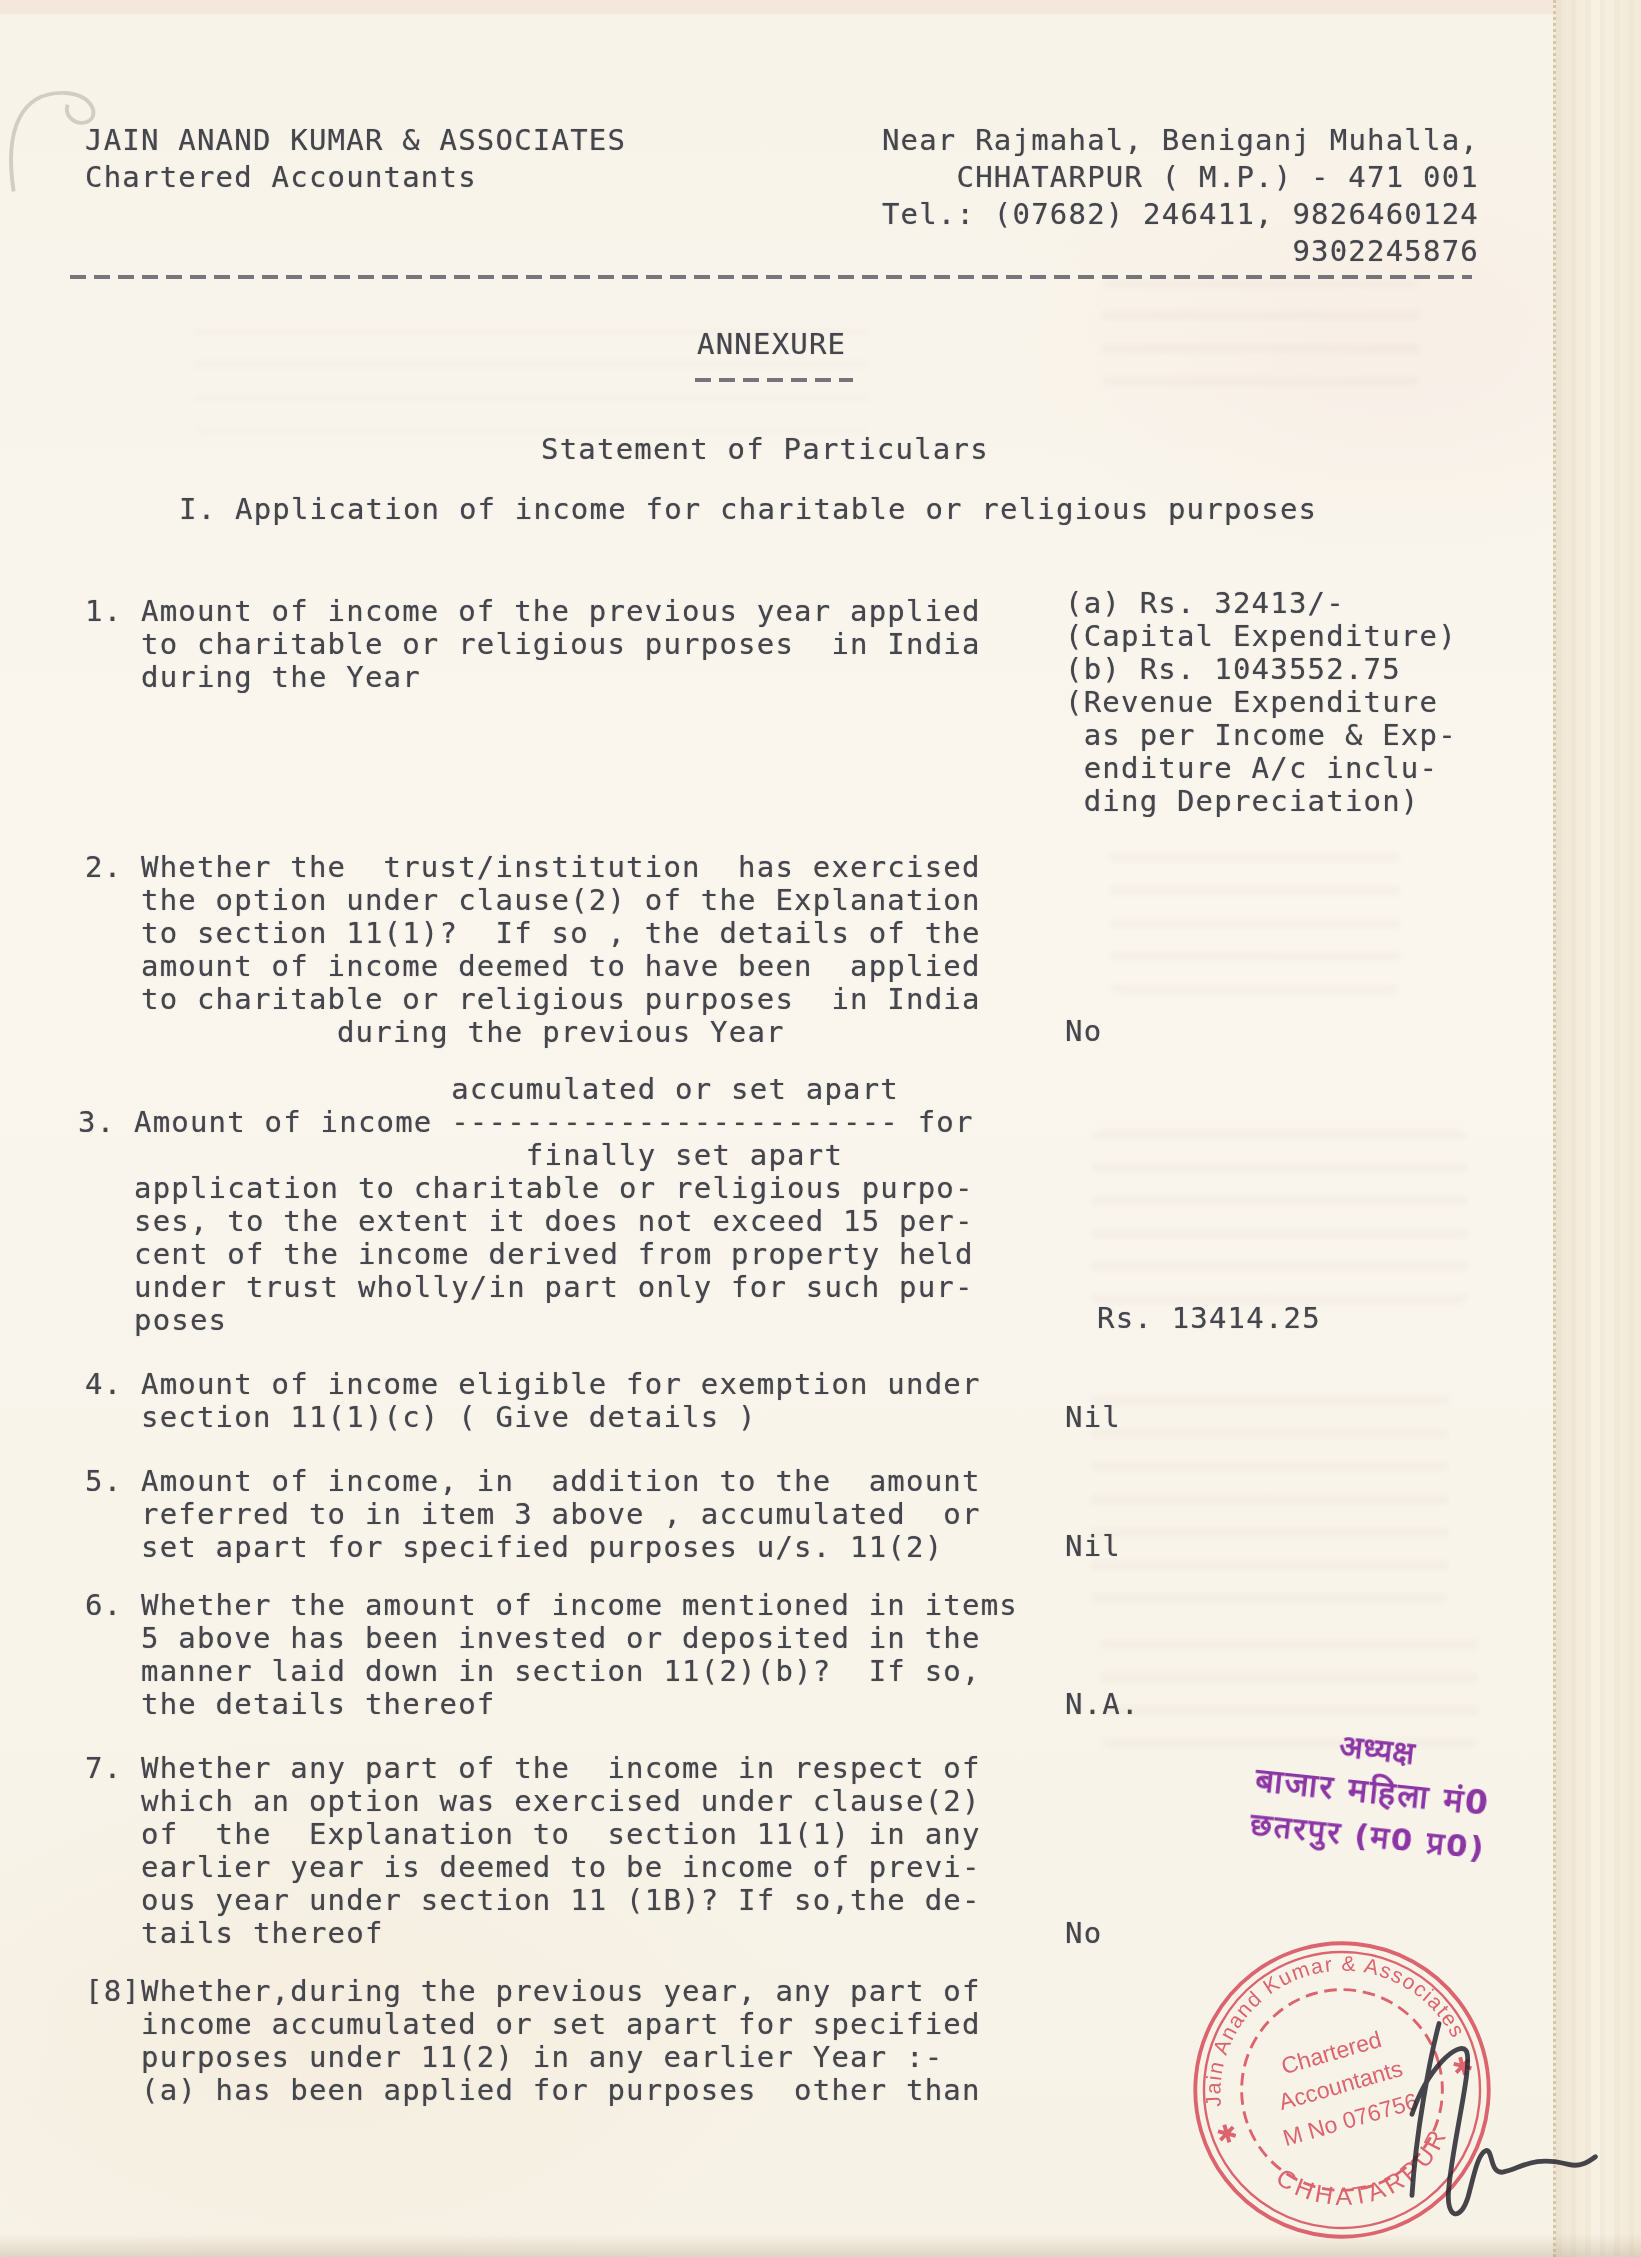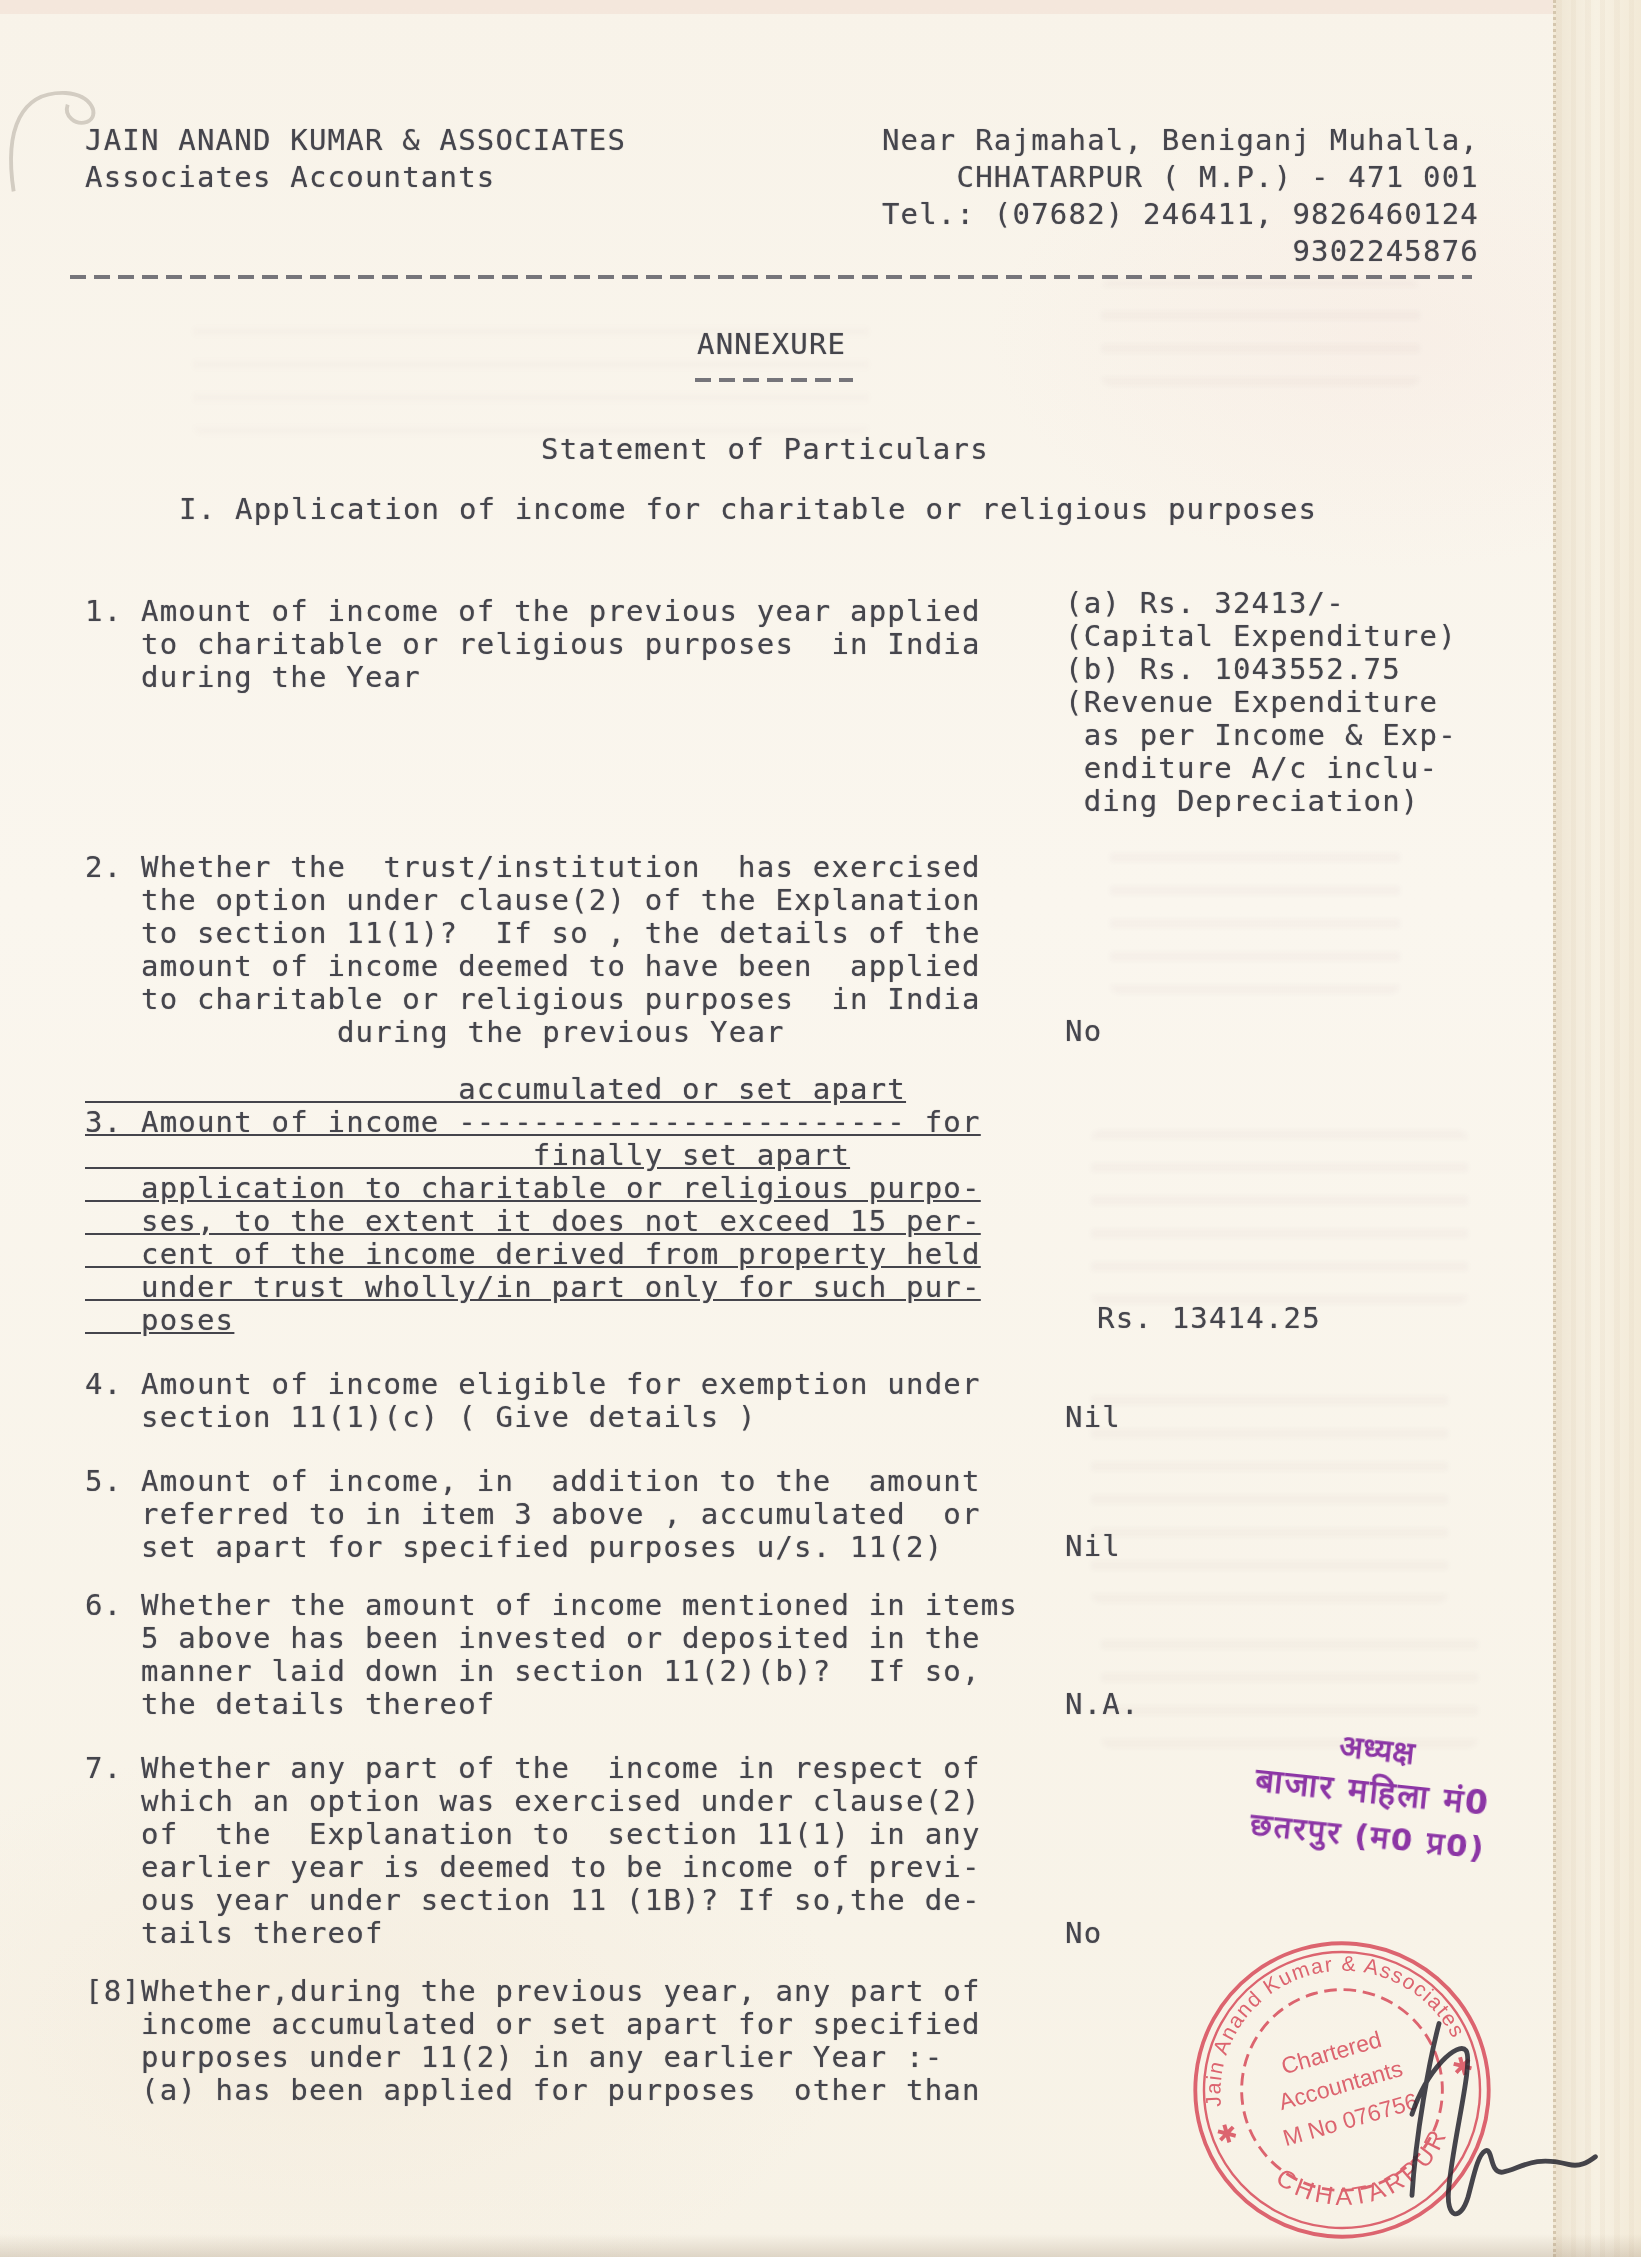--- a/index.html
+++ b/index.html
@@ -65,21 +65,21 @@
 </svg>
 
 <div class="ghost" style="left:1101px;top:280px;width:319px;height:106px;"></div>
 <div class="ghost" style="left:1110px;top:830px;width:290px;height:164px;"></div>
 <div class="ghost" style="left:1091px;top:1130px;width:377px;height:174px;"></div>
 <div class="ghost" style="left:1091px;top:1381px;width:357px;height:222px;"></div>
 <div class="ghost" style="left:1101px;top:1632px;width:377px;height:116px;"></div>
 <div class="ghost" style="left:193px;top:319px;width:676px;height:116px;opacity:.25;"></div>
 
 <pre class="txt hdr" style="left:85px;top:122px;"><span>JAIN ANAND KUMAR &amp; ASSOCIATES</span>
-<span>Associates Accountants</span></pre>
+<span>Chartered Accountants</span></pre>
 
 <pre class="txt hdr right-align" style="right:162px;top:122px;">Near Rajmahal, Beniganj Muhalla,
   CHHATARPUR ( M.P.) - 471 001
 Tel.: (07682) 246411, 9826460124
 9302245876</pre>
 
 <div class="dashline" style="left:70px;top:275px;width:1402px;"></div>
 
 <pre class="txt" style="left:697px;top:328px;">ANNEXURE</pre>
 <div class="dashline" style="left:695px;top:378px;width:158px;height:3.9px;"></div>
@@ -98,21 +98,21 @@
  ding Depreciation)</pre>
 
 <pre class="txt" style="left:85px;top:851px;text-align:center;">2. Whether the  trust/institution  has exercised
    the option under clause(2) of the Explanation
    to section 11(1)?  If so , the details of the
    amount of income deemed to have been  applied
    to charitable or religious purposes  in India
    during the previous Year</pre>
 <pre class="txt" style="left:1065px;top:1015px;">No</pre>
 
-<pre class="txt" style="left:85px;top:1073px;text-decoration:underline;">                    accumulated or set apart
+<pre class="txt" style="left:78px;top:1073px;">                    accumulated or set apart
 3. Amount of income ------------------------ for
                         finally set apart
    application to charitable or religious purpo-
    ses, to the extent it does not exceed 15 per-
    cent of the income derived from property held
    under trust wholly/in part only for such pur-
    poses</pre>
 <pre class="txt" style="left:1065px;top:1302px;margin-left:32px;">Rs. 13414.25</pre>
 
 <pre class="txt" style="left:85px;top:1368px;">4. Amount of income eligible for exemption under

